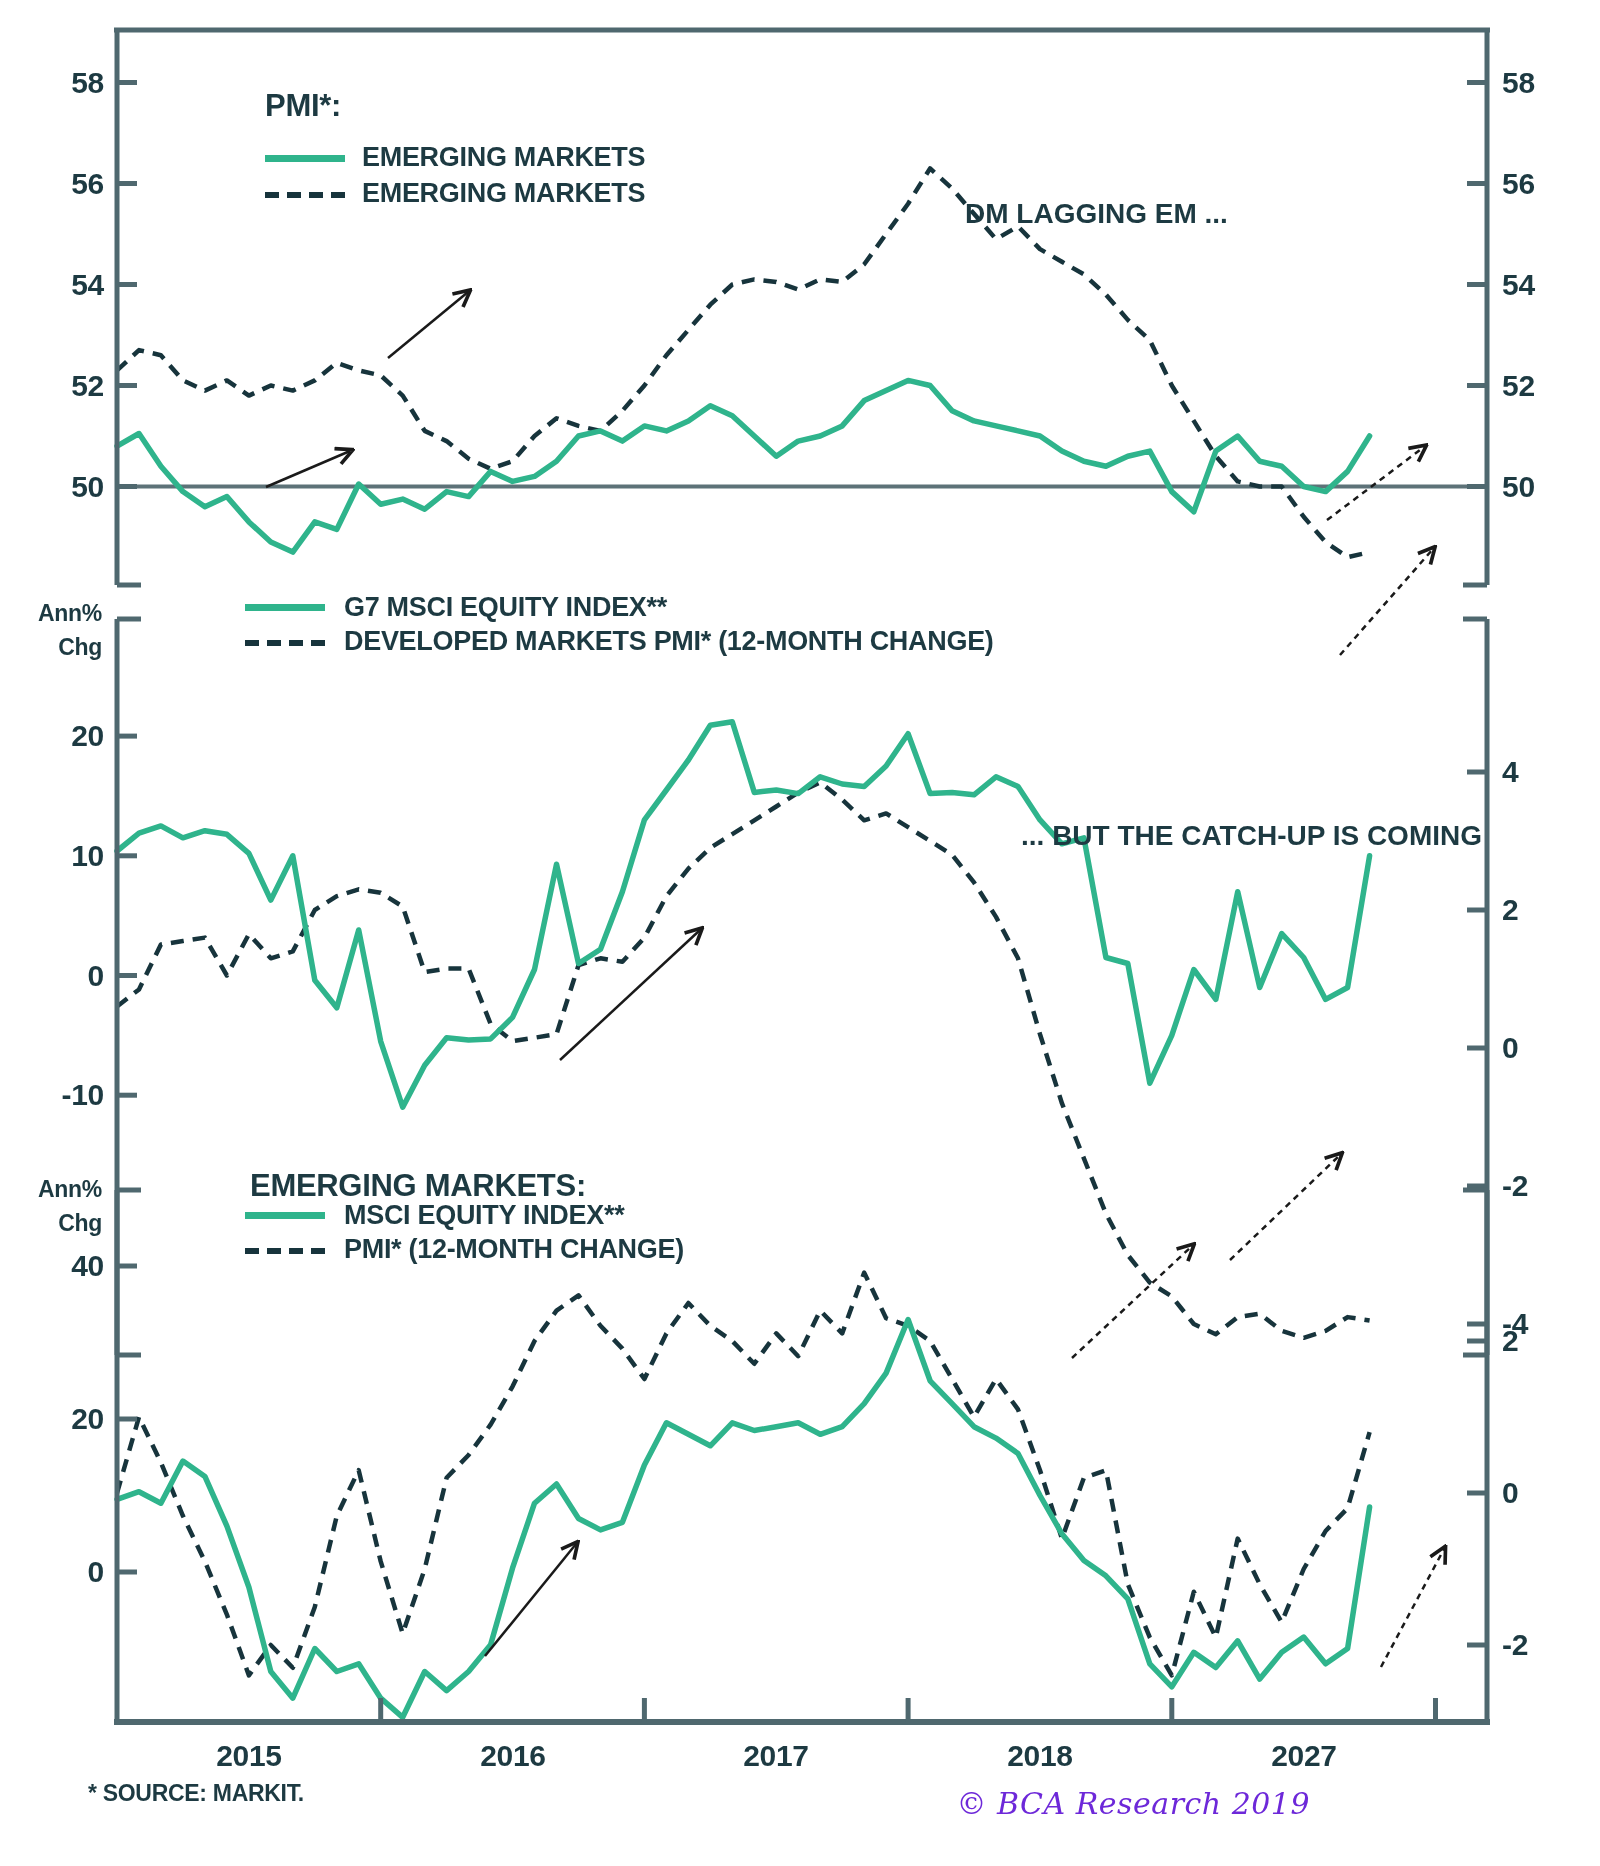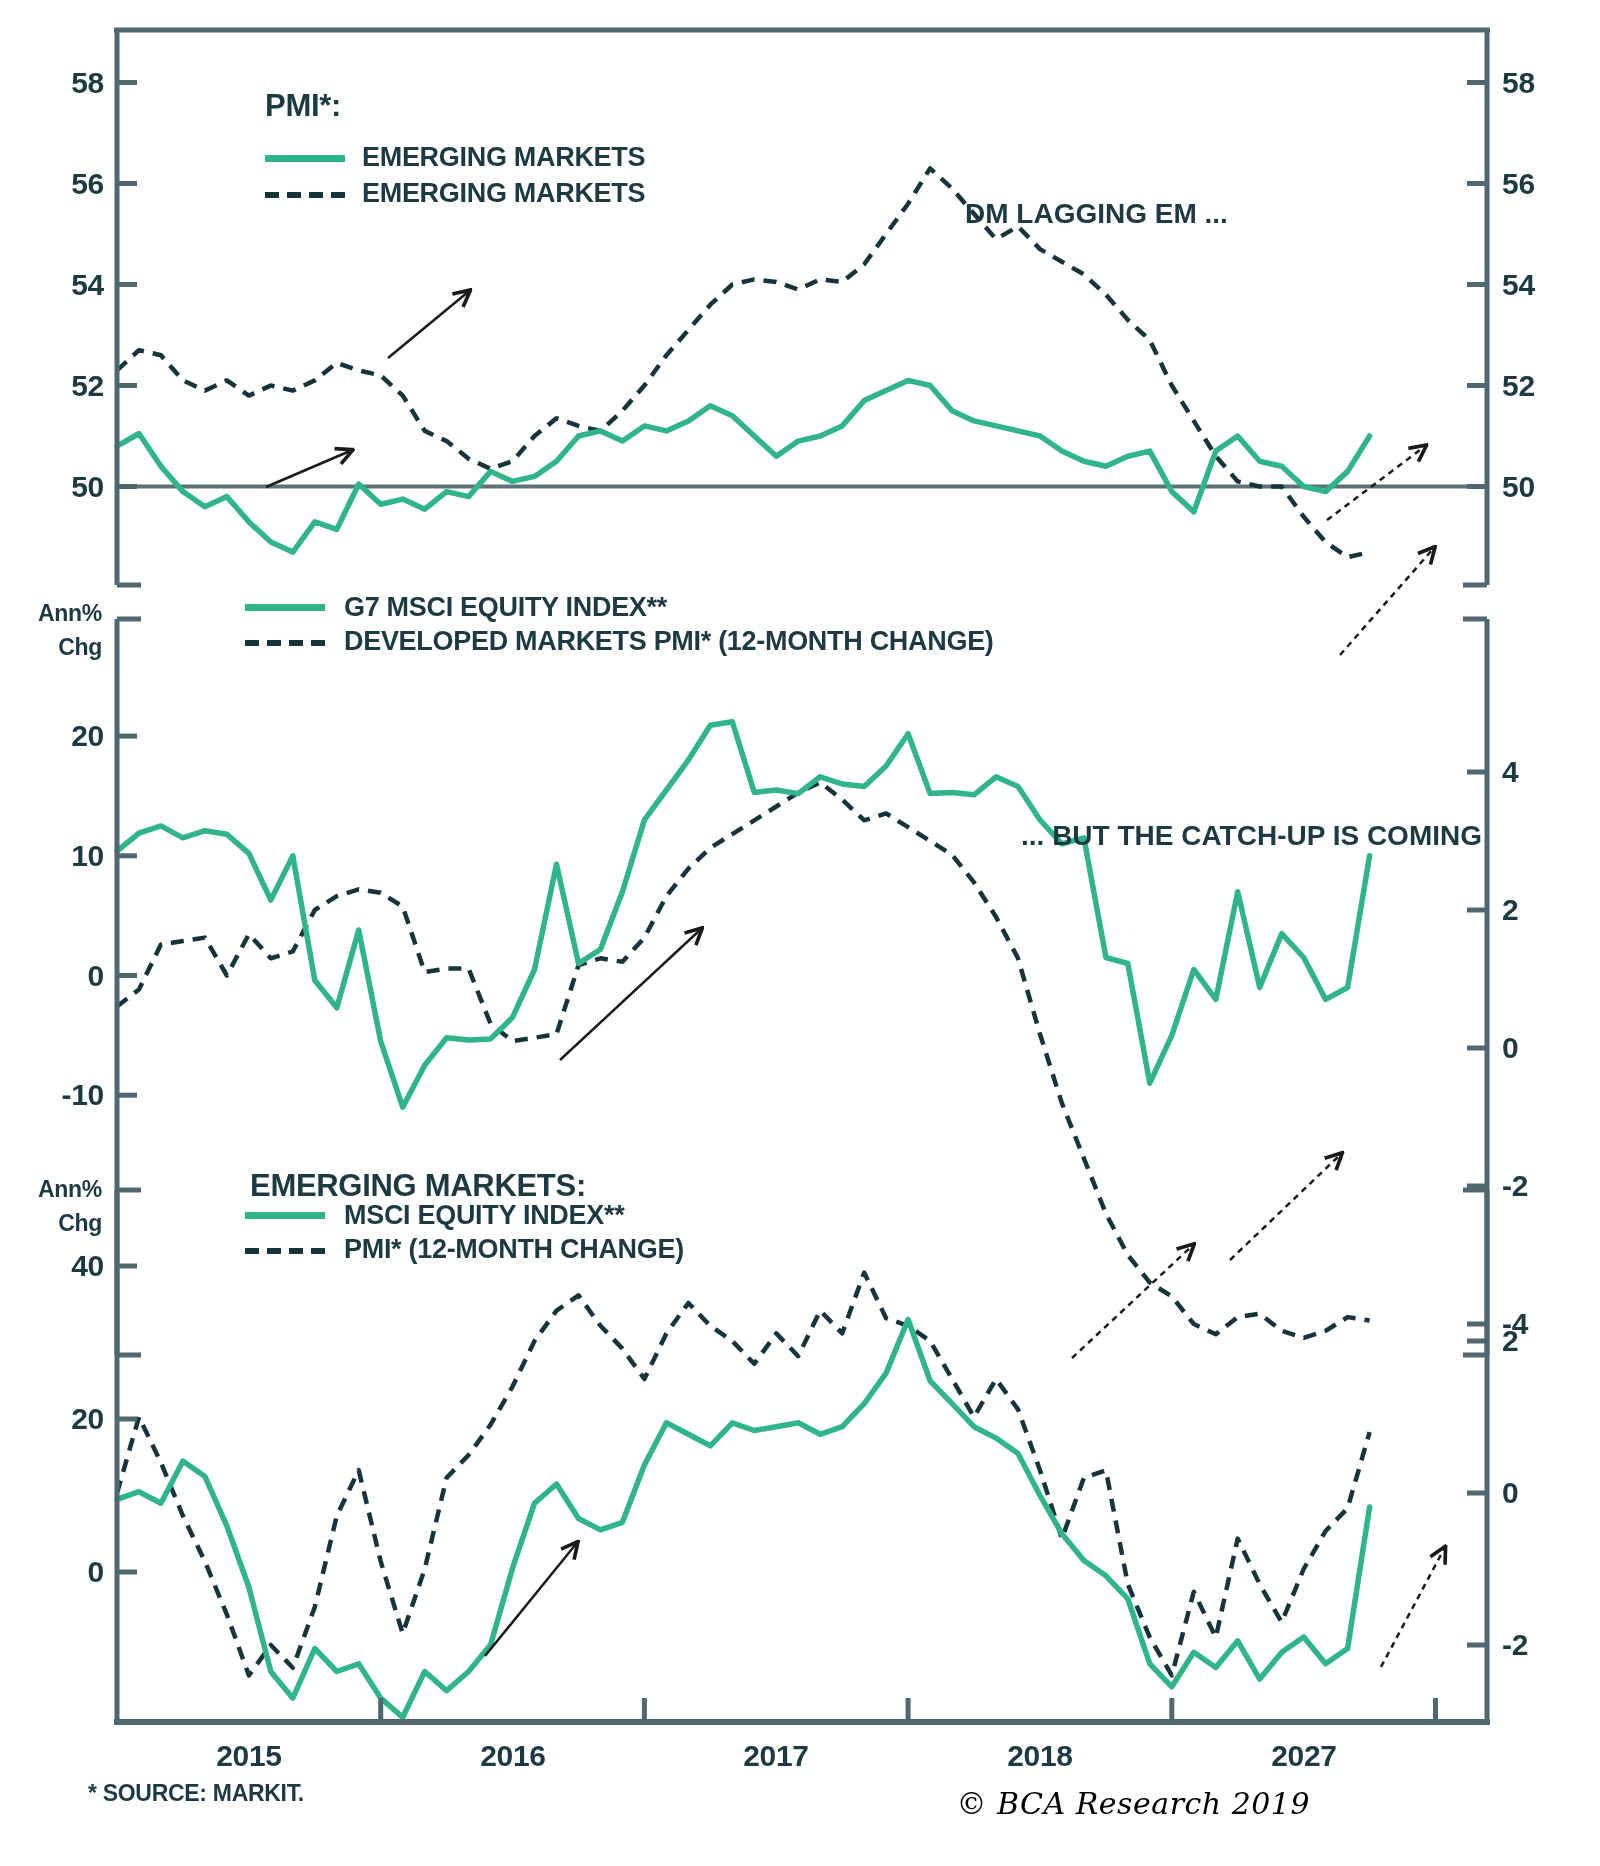--- a/index.html
+++ b/index.html
@@ -10,21 +10,21 @@
      color:#1d3a42;white-space:nowrap;letter-spacing:-0.3px;}
   .lg{font-size:27px;}
   .ttl{font-size:31px;}
   .ann{font-size:28px;letter-spacing:0px;}
   .axl{font-size:23px;}
   .tick{font-size:30px;height:36px;line-height:36px;}
   .tick.l{text-align:right;}
   .yr{font-size:30px;width:100px;text-align:center;}
   .foot{font-size:23px;}
   .logo{font-family:"DejaVu Serif",serif;font-style:italic;font-weight:400;
-        font-size:30px;color:#000000;letter-spacing:0.5px;}
+        font-size:30px;color:#6d28d9;letter-spacing:0.5px;}
   .sw{position:absolute;height:7px;background:#2fb48c;}
   .swd{position:absolute;height:6px;
        background:repeating-linear-gradient(90deg,#17343c 0 14px,transparent 14px 22px);}
 </style>
 </head>
 <body>
 
 <div class="canvas">
 
   <svg id="plot" width="1600" height="1866">

